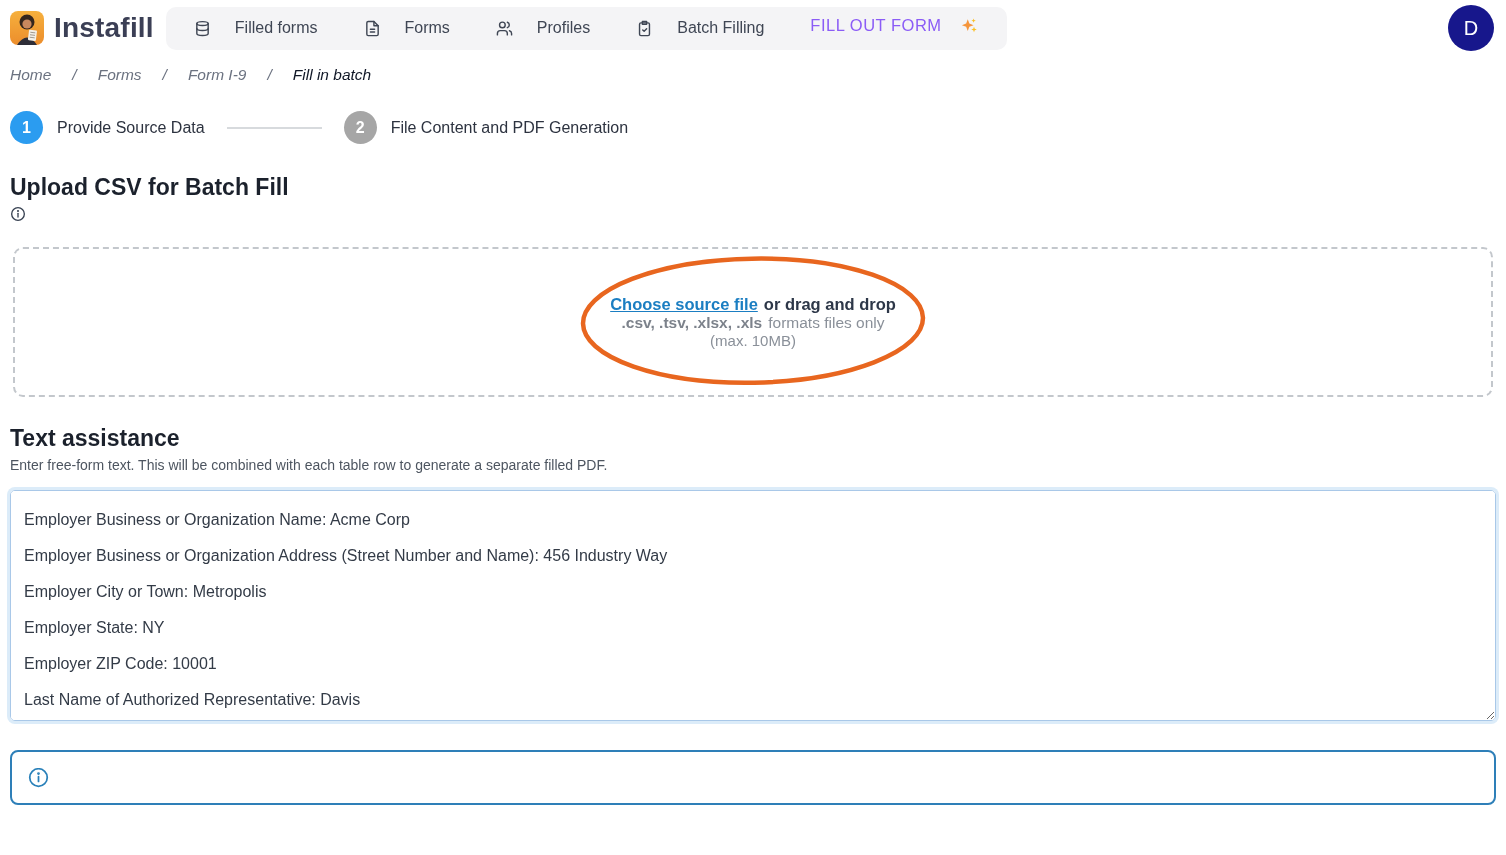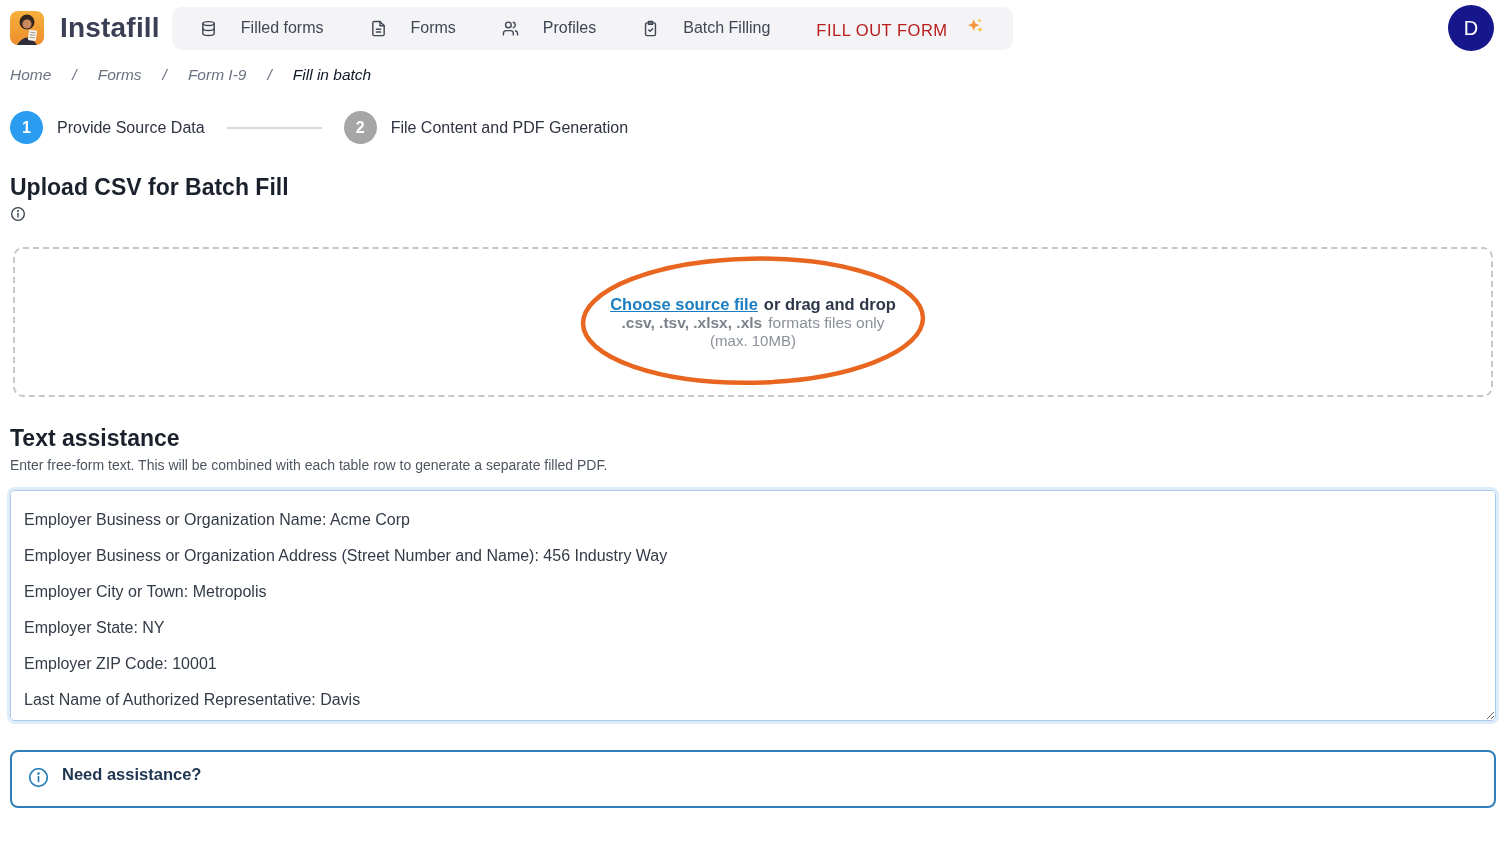--- a/index.html
+++ b/index.html
@@ -5,39 +5,39 @@
   * { box-sizing: border-box; }
   html,body { margin:0; padding:0; }
   body {
     width:1506px; height:855px; overflow:hidden;
     background:#ffffff; color:#2d3340;
     font-family:"Liberation Sans", sans-serif;
   }
 
   
   .topbar { display:flex; align-items:center; height:56px; padding:0 12px 0 10px; }
-  .brand { display:flex; align-items:center; gap:16px; }
+  .brand { display:flex; align-items:center; gap:10px; }
   .logo {
     width:34px; height:34px; border-radius:8px; overflow:hidden; flex:none;
     background:linear-gradient(180deg,#f6b03d,#ec8d2c);
   }
   .brand-name { font-size:28px; font-weight:800; color:#3b3f55; letter-spacing:.2px; }
 
   .nav-pill {
     display:flex; align-items:center; margin-left:12px; height:43px;
     background:#f4f4f6; border-radius:10px; padding:0 28px; gap:46px;
   }
   .nav-item {
     display:flex; align-items:center; gap:24px; cursor:pointer;
     font-size:16px; color:#3f4654; white-space:nowrap;
   }
   .nav-item svg { width:17px; height:17px; display:block; }
   .nav-cta {
-    display:flex; align-items:flex-end; gap:17px; cursor:pointer;
-    font-size:16.5px; color:#b91c1c; letter-spacing:.5px; white-space:nowrap;
+    display:flex; align-items:flex-start; gap:17px; cursor:pointer;
+    font-size:16.5px; color:#8b5cf6; letter-spacing:.5px; white-space:nowrap;
   }
   .nav-cta svg { width:20px; height:20px; }
   .avatar {
     margin-left:auto; width:46px; height:46px; border-radius:50%;
     background:#17178c; color:#fff; font-size:20px;
     display:flex; align-items:center; justify-content:center; cursor:pointer;
   }
 
   
   .breadcrumb { display:flex; align-items:center; gap:21px; padding:10px 10px 0; font-size:15.5px;font-style:italic; }
@@ -243,15 +243,14 @@
 
 <div class="assist-box">
   <span class="assist-icon">
     <svg viewBox="0 0 24 24" fill="none" stroke="currentColor" stroke-width="2" stroke-linecap="round" width="21" height="21">
       <circle cx="12" cy="12" r="10"></circle>
       <line x1="12" y1="16.5" x2="12" y2="11"></line>
       <circle cx="12" cy="7.5" r="0.6" fill="currentColor"></circle>
     </svg>
   </span>
   <div>
-    <div class="assist-title">Need assistance?</div>
   </div>
 </div>
 
 </body></html>

